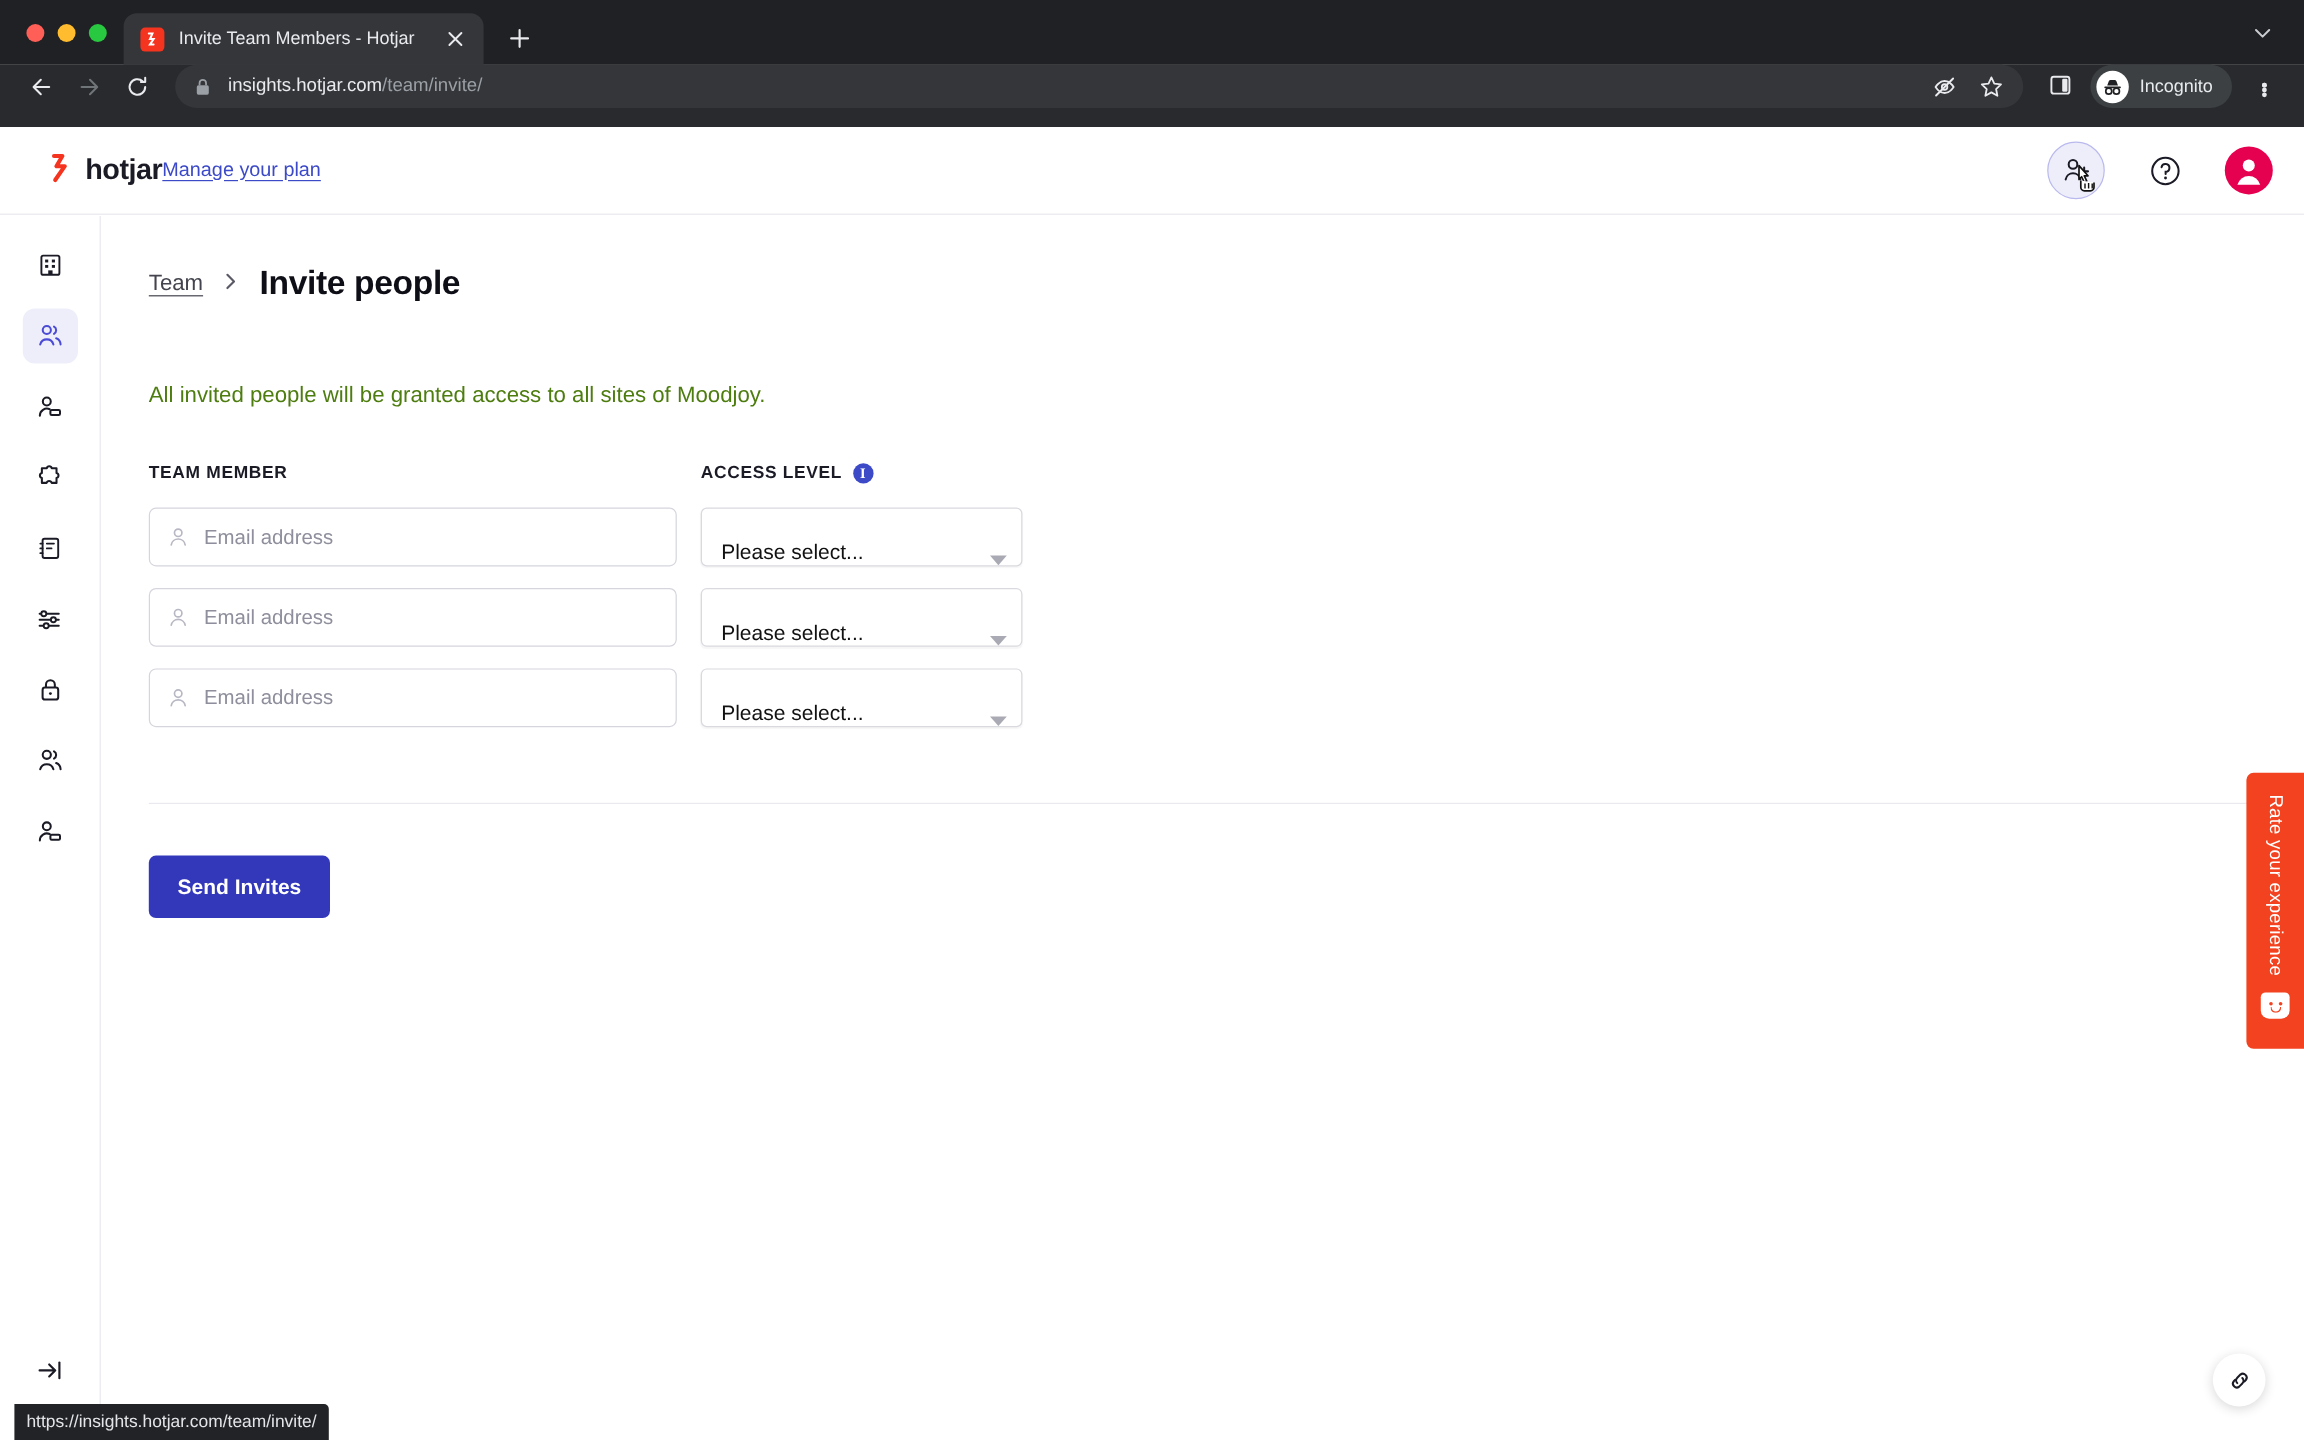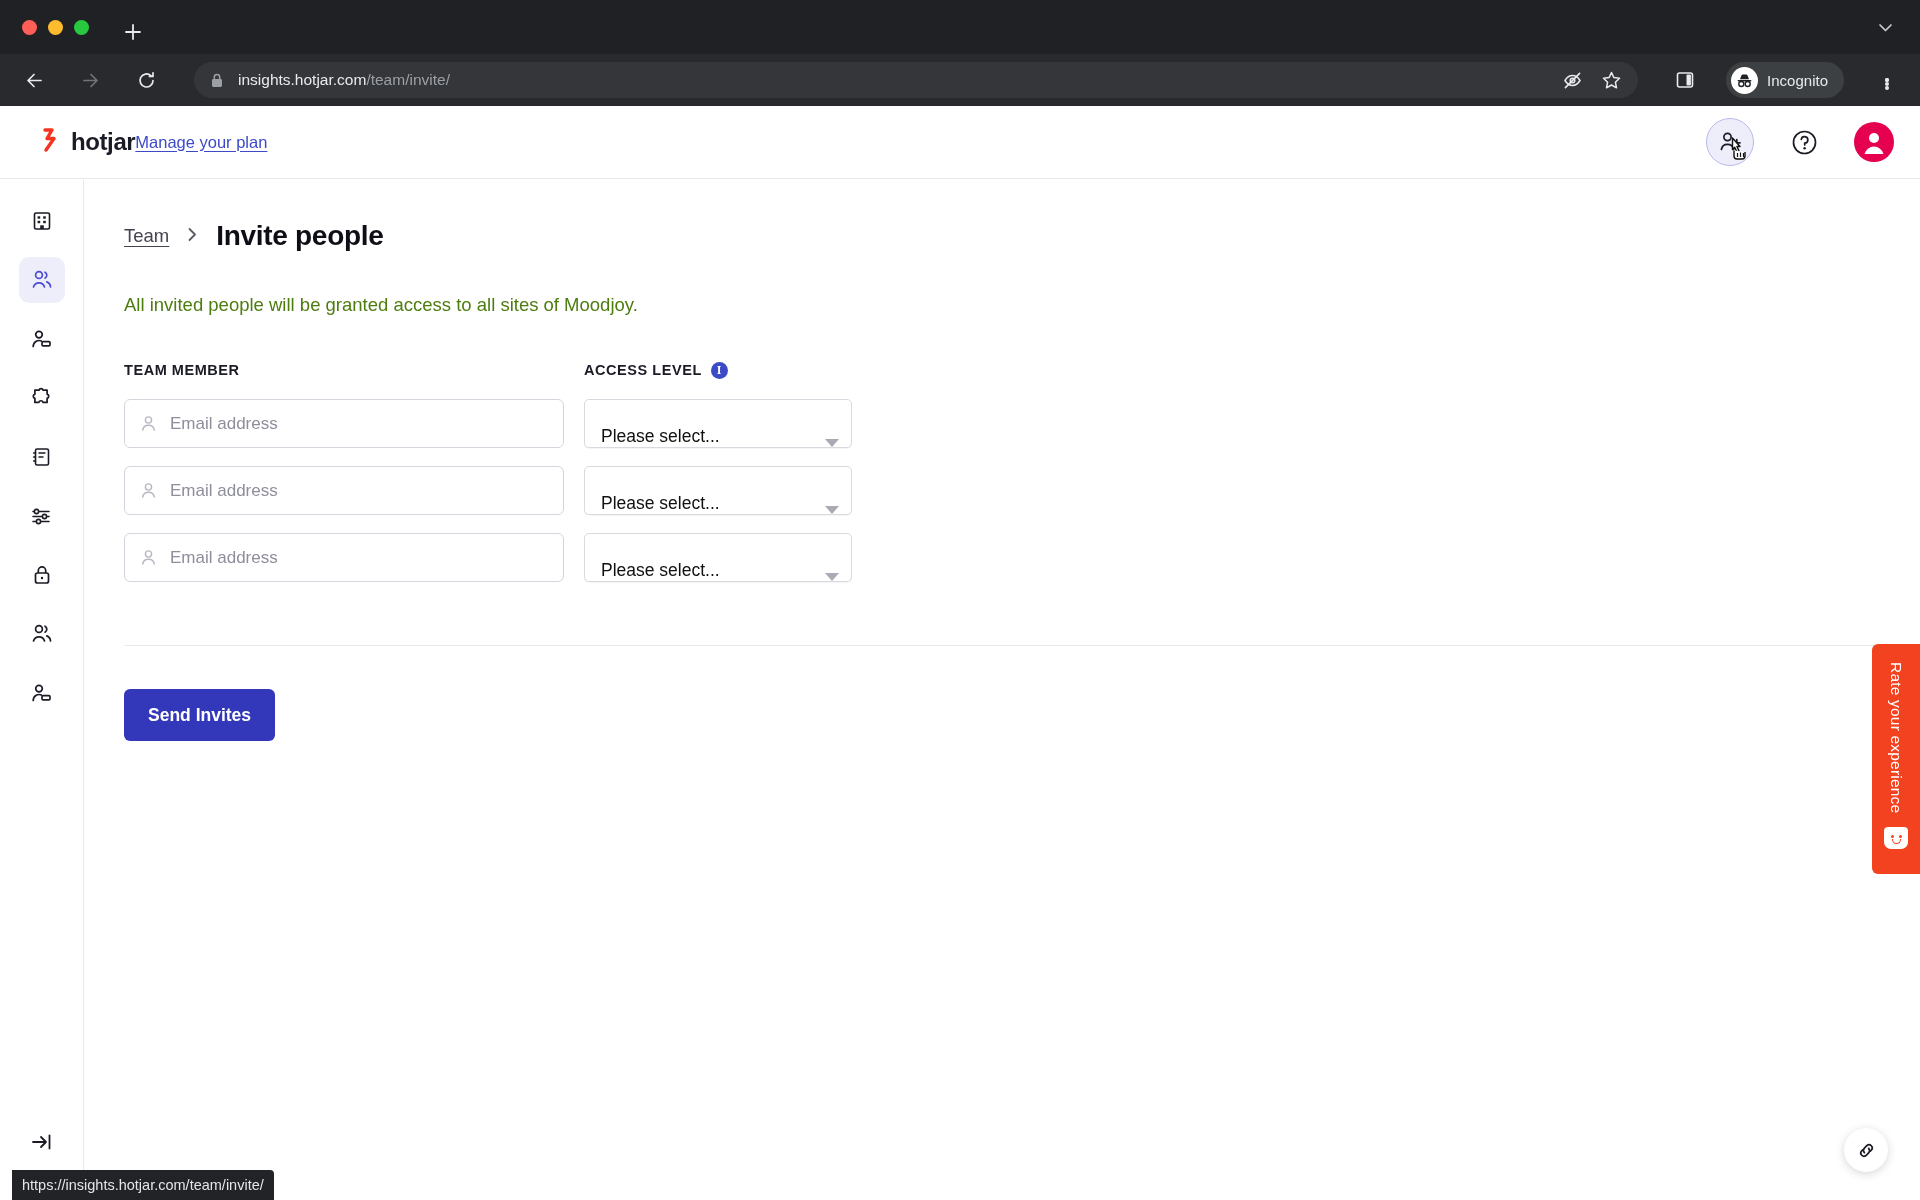--- a/index.html
+++ b/index.html
@@ -64,23 +64,23 @@
   .tabstrip-right {
     position: absolute; right: 18px; top: 10px;
     width: 34px; height: 34px;
     display: flex; align-items: center; justify-content: center;
     color: #c9ccd1;
   }
 
   .toolbar {
     height: 52px;
     background: #292a2d;
-    display: flex; align-items: center;
+    display: flex; 
     padding: 0 16px;
-    gap: 20px;
+    gap: 4px;
   }
   .nav-btn {
     width: 36px; height: 36px; border-radius: 50%;
     display: flex; align-items: center; justify-content: center;
     color: #e8eaed; flex: none;
   }
   .nav-btn.disabled { color: #70757a; }
   .omnibox {
     flex: 1;
     height: 36px;
@@ -174,21 +174,21 @@
   }
 
   
   .content {
     position: absolute; left: 84px; right: 0; top: 74px; bottom: 0;
     overflow: hidden;
     padding: 40px 0 0 40px;
   }
   .breadcrumb {
     display: flex; align-items: center; gap: 17px;
-    margin-bottom: 42px;
+    margin-bottom: 66px;
   }
   .bc-link {
     font-size: 18.5px; color: #44444f;
     text-decoration: underline; text-underline-offset: 4px;
   }
   .bc-sep { color: #6b6b78; font-size: 19px; line-height: 1; }
   .bc-current { font-size: 28px; font-weight: 700; color: #0e0e17; letter-spacing: -0.3px; }
 
   .intro {
     font-size: 18.5px; color: #4d7c0f; font-weight: 500;
@@ -323,20 +323,33 @@
 
 <div class="browser">
 
   <div class="tabstrip">
     <div class="traffic">
       <span class="dot red"></span>
       <span class="dot yellow"></span>
       <span class="dot green"></span>
     </div>
 
+    <div class="tab">
+      <span class="tab-favicon">
+        <svg width="13" height="13" viewBox="0 0 13 13">
+          <path d="M3 2 L6 2 L4 6.5 L7 6.5 L4 11 L7 11" stroke="#fff" stroke-width="1.7" fill="none" stroke-linecap="round"></path>
+        </svg>
+      </span>
+      <span class="tab-title">Invite Team Members - Hotjar</span>
+      <span class="tab-close">
+        <svg width="15" height="15" viewBox="0 0 15 15">
+            <path d="M2.5 2.5 L12.5 12.5 M12.5 2.5 L2.5 12.5" stroke="currentColor" stroke-width="1.6" stroke-linecap="round"></path>
+          </svg>
+      </span>
+    </div>
 
     <div class="newtab">
       <svg width="18" height="18" viewBox="0 0 18 18">
           <path d="M9 2 V16 M2 9 H16" stroke="currentColor" stroke-width="1.8" stroke-linecap="round"></path>
         </svg>
     </div>
 
     <div class="tabstrip-right">
       <svg width="17" height="17" viewBox="0 0 17 17">
           <path d="M3 6 L8.5 11.5 L14 6" stroke="currentColor" stroke-width="1.7" fill="none" stroke-linecap="round" stroke-linejoin="round"></path>

